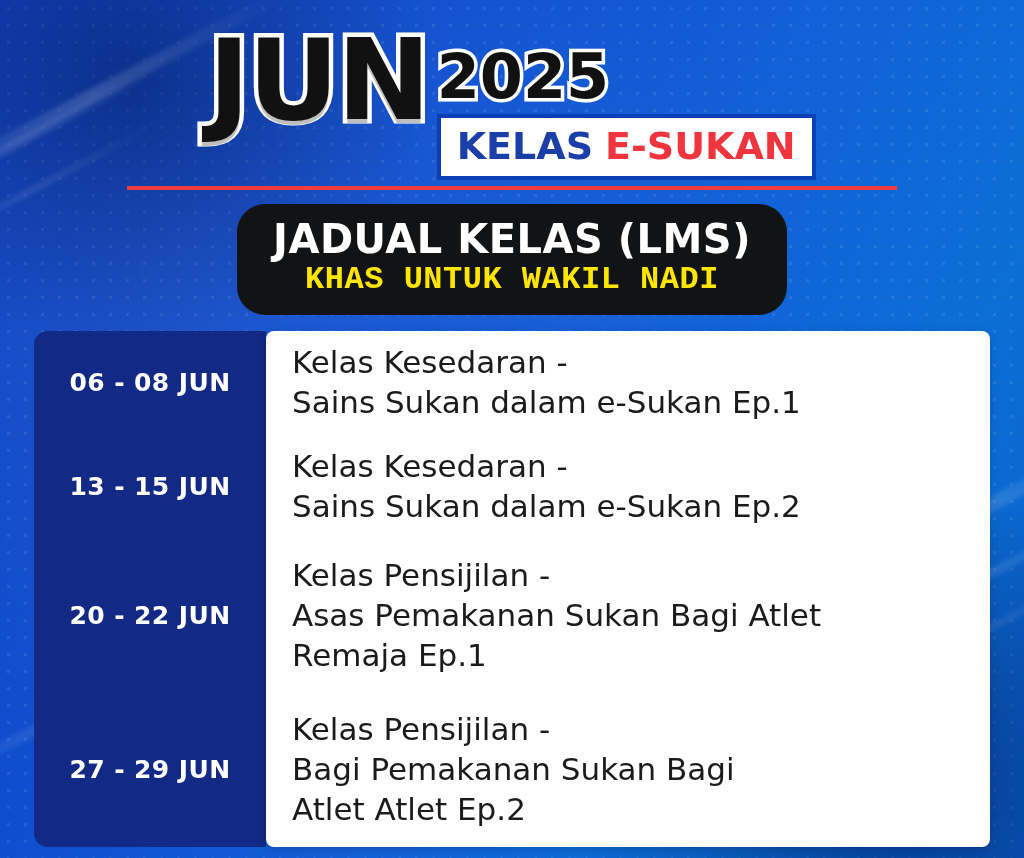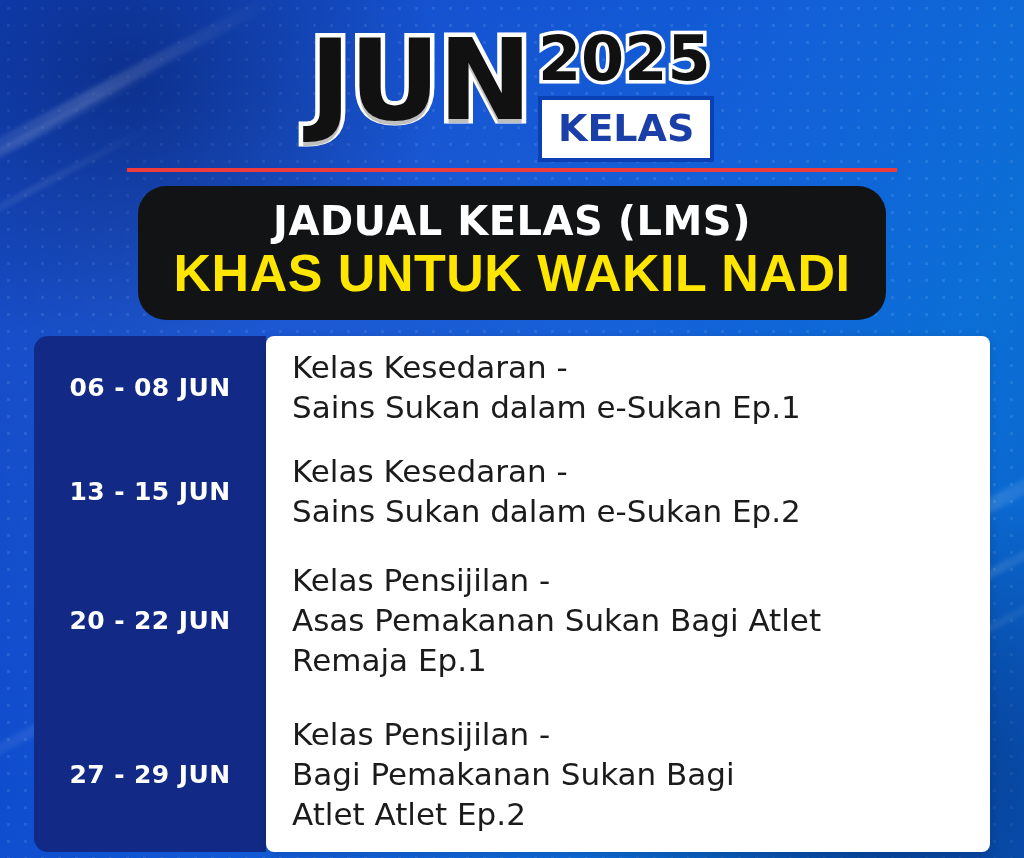--- a/index.html
+++ b/index.html
@@ -80,21 +80,21 @@
     color: #111;
     -webkit-text-stroke: 9px #ffffff;
     paint-order: stroke fill;
     text-shadow: 0 4px 0 rgba(0,0,0,0.25);
     margin-top: 12px;
   }
   .right-stack {
     display: flex;
     flex-direction: column;
     align-items: flex-start;
-    margin-top: 14px;
+    margin-top: 32px;
   }
   .year {
     font-family: "DejaVu Sans", sans-serif;
     font-weight: 700;
     font-size: 62px;
     line-height: 1;
     letter-spacing: 0px;
     color: #111;
     -webkit-text-stroke: 7px #ffffff;
     paint-order: stroke fill;
@@ -147,23 +147,23 @@
   }
   .banner-line1 {
     font-family: "DejaVu Sans", sans-serif;
     font-weight: 700;
     font-size: 40px;
     color: #ffffff;
     letter-spacing: 0.5px;
     line-height: 1.15;
   }
   .banner-line2 {
-    font-family: Liberation Sans, sans-serif;
-    font-weight: 700;
-    font-size: 52px;
+    font-family: Liberation Mono, monospace;
+    font-weight: 700;
+    font-size: 32px;
     color: #ffe600;
     letter-spacing: 0.5px;
     line-height: 1.15;
   }
 
   
   .schedule {
     position: relative;
     z-index: 3;
     margin: 16px 34px 0 34px;
@@ -231,20 +231,21 @@
     <div class="streak s7"></div>
   </div>
 
   <div class="header">
     <div class="title-row">
       <div class="month">JUN</div>
       <div class="right-stack">
         <div class="year">2025</div>
         <div class="brand-box">
           <span class="brand-nadi">KELAS</span>
+          <span class="brand-esukan">E-SUKAN</span>
         </div>
       </div>
     </div>
   </div>
 
   <div class="rule"></div>
 
   <div class="banner-wrap">
     <div class="banner">
       <div class="banner-line1">JADUAL KELAS (LMS)</div>

